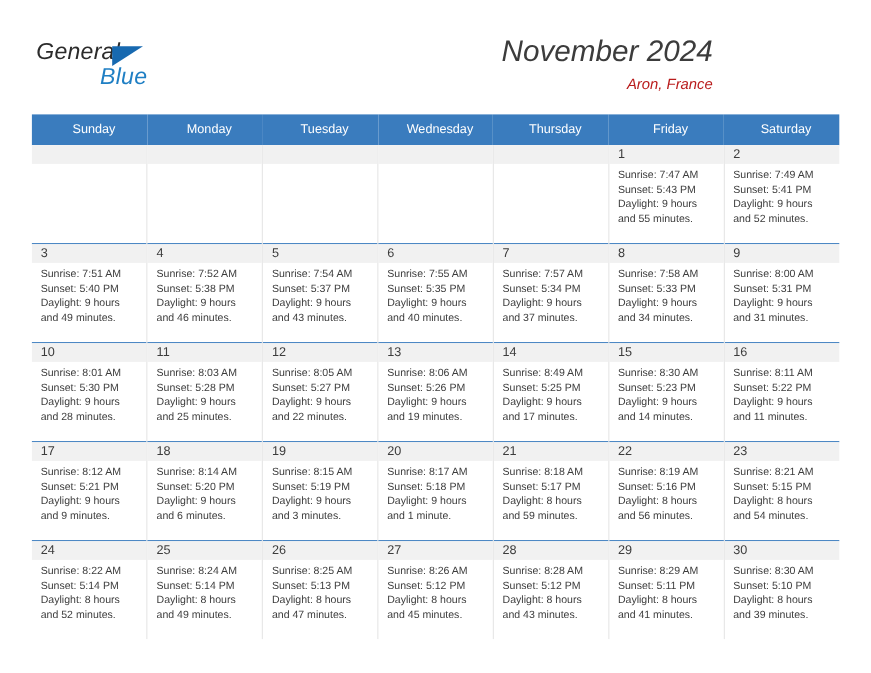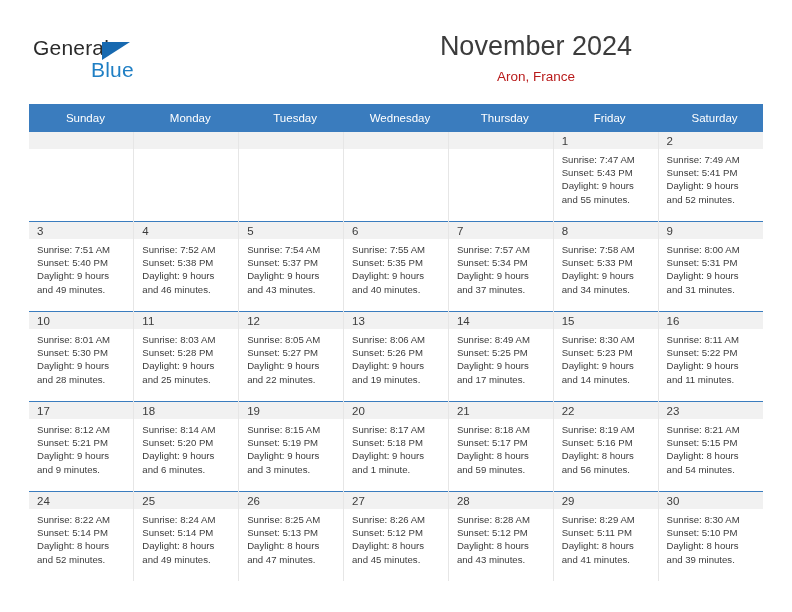--- a/index.html
+++ b/index.html
@@ -21,20 +21,21 @@
     box-sizing: border-box;
   }
 
   
   .header {
     position: absolute;
     left: 0;
     top: 0;
     width: 668px;
     height: 100px;
+    font-style: italic;
   }
   .brand {
     position: absolute;
     left: 33px;
     top: 36px;
     width: 230px;
     height: 50px;
   }
   .brand-general {
     position: absolute;
@@ -58,23 +59,23 @@
     position: absolute;
     left: 58px;
     top: 22px;
     font-size: 21px;
     color: #1f7fc4;
     letter-spacing: 0.2px;
   }
 
   .title-block {
     position: absolute;
-    right: 36px;
+    right: 20px;
     top: 30px;
-    text-align: center;
+    text-align: right;
   }
   .cal-title {
     font-size: 27px;
     color: #3c3c3c;
     font-weight: normal;
     line-height: 32px;
     white-space: nowrap;
   }
   .cal-subtitle {
     font-size: 13.5px;

